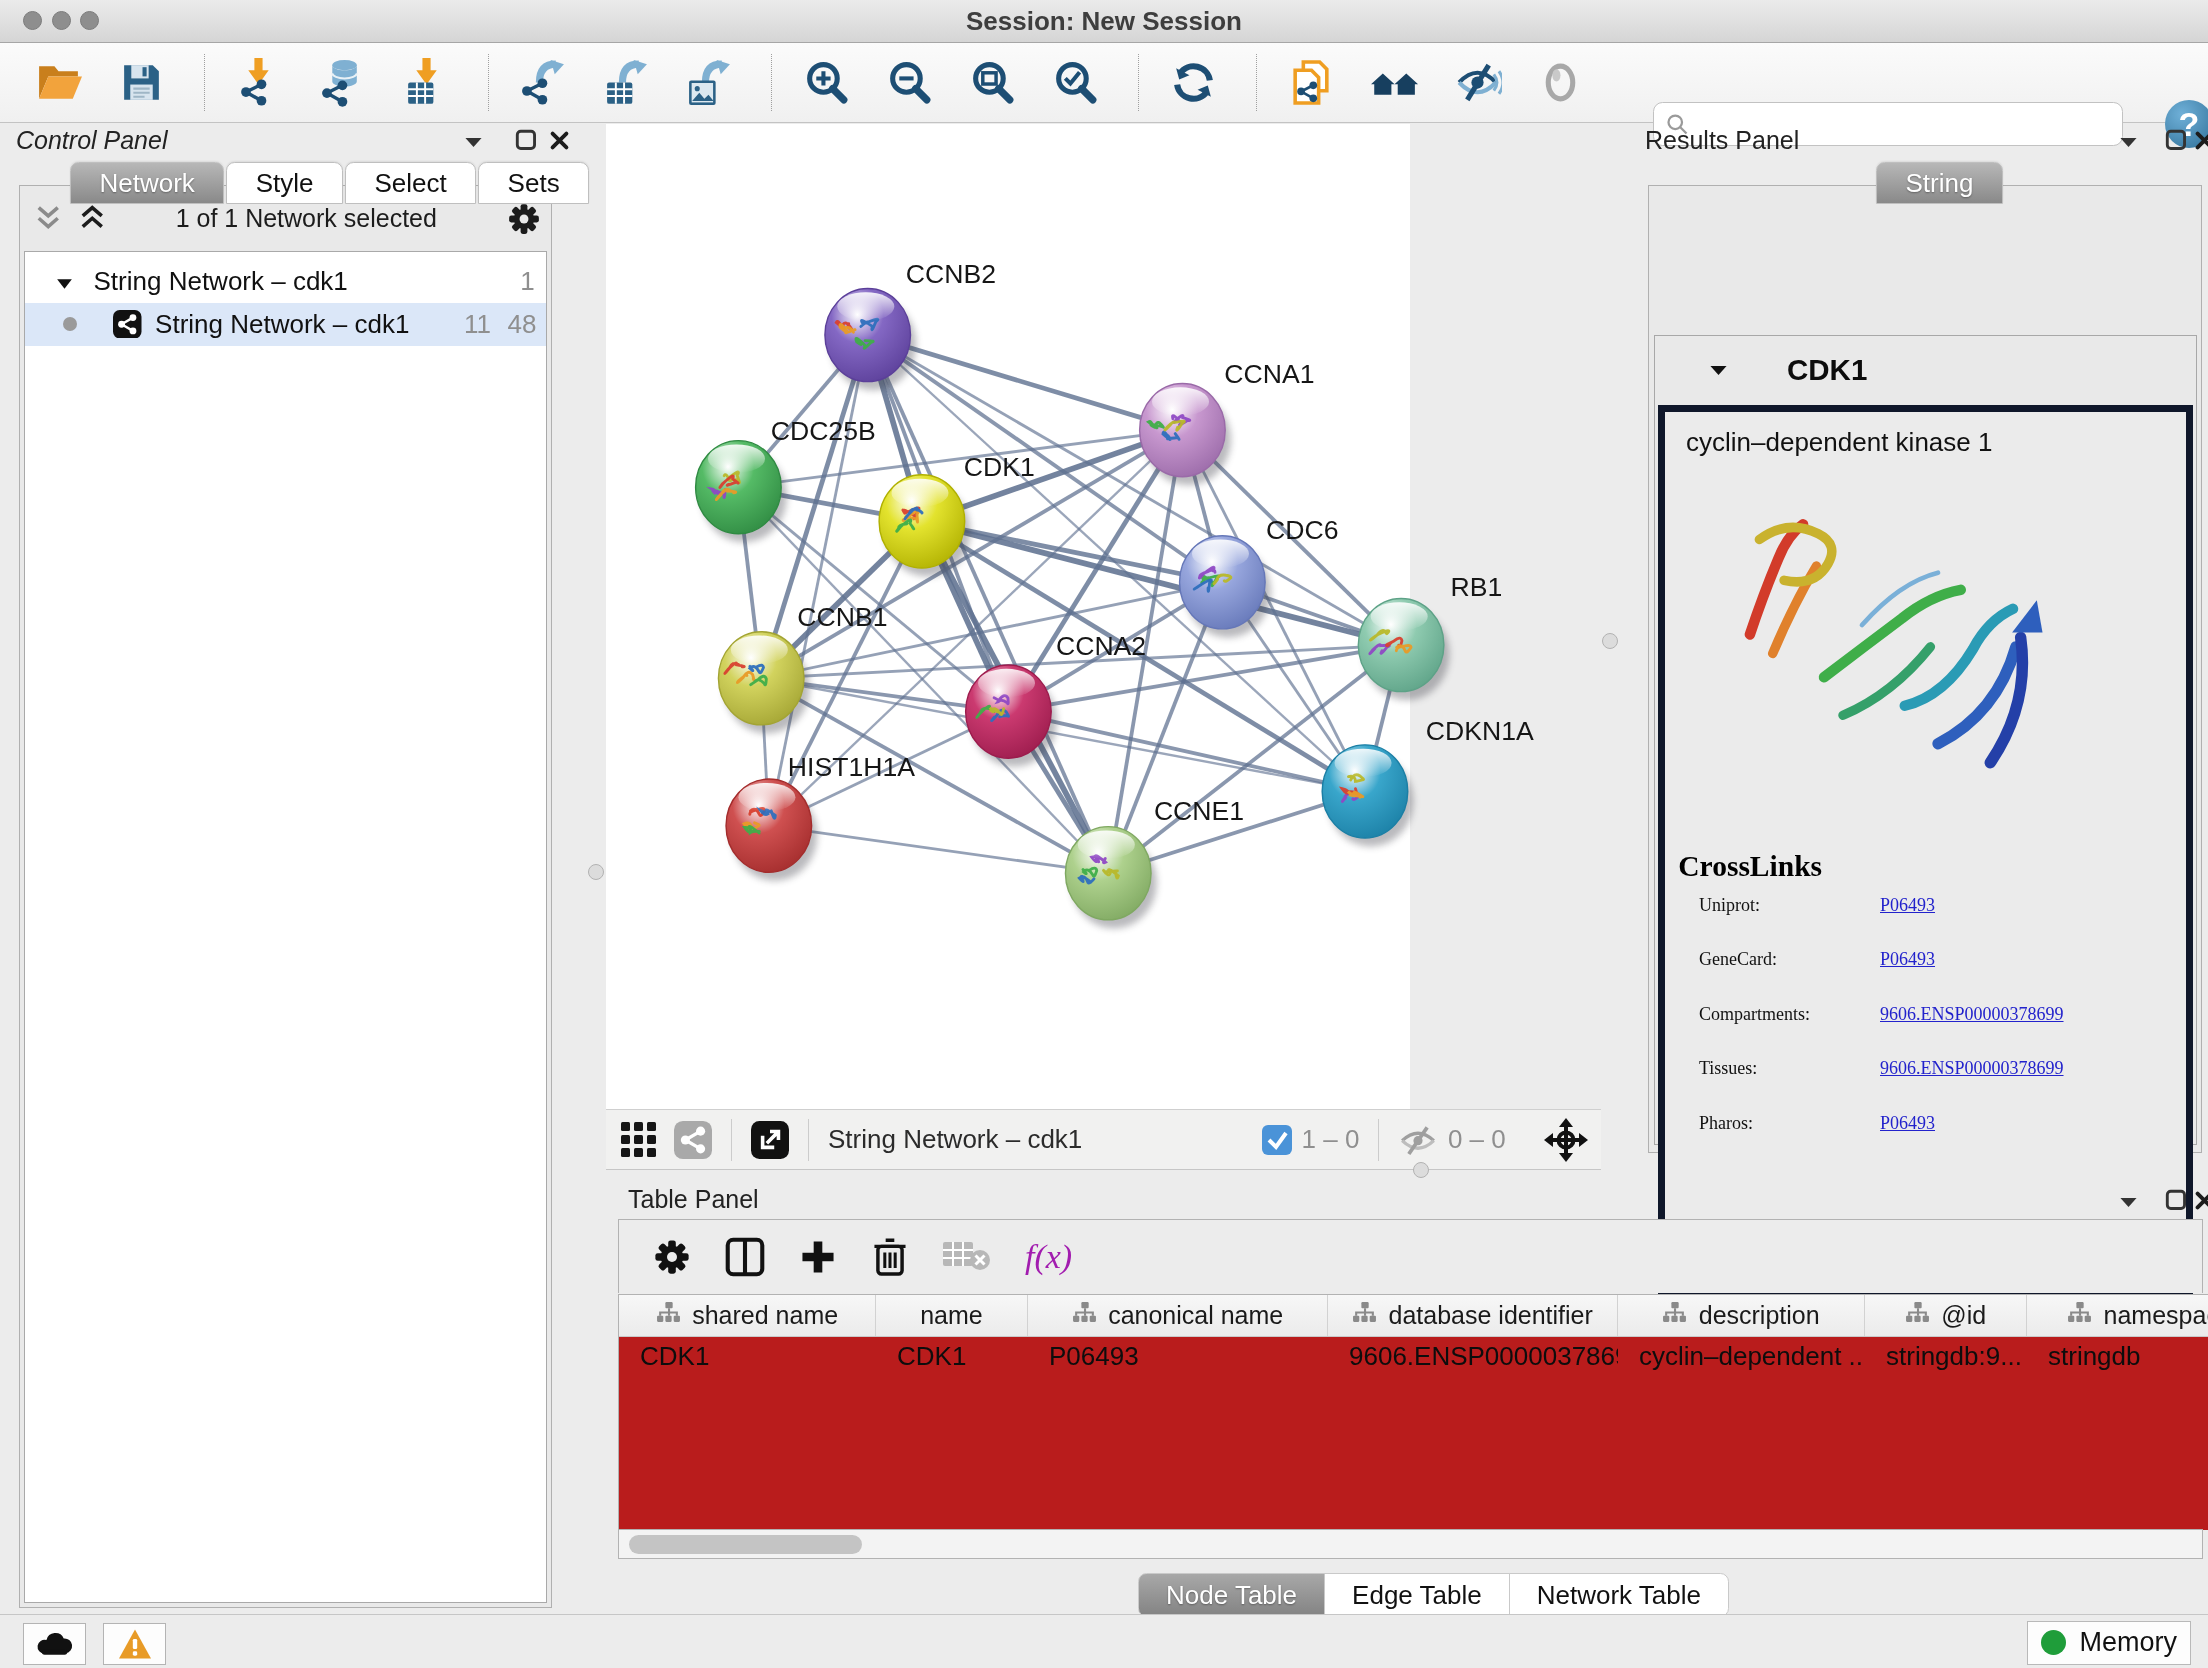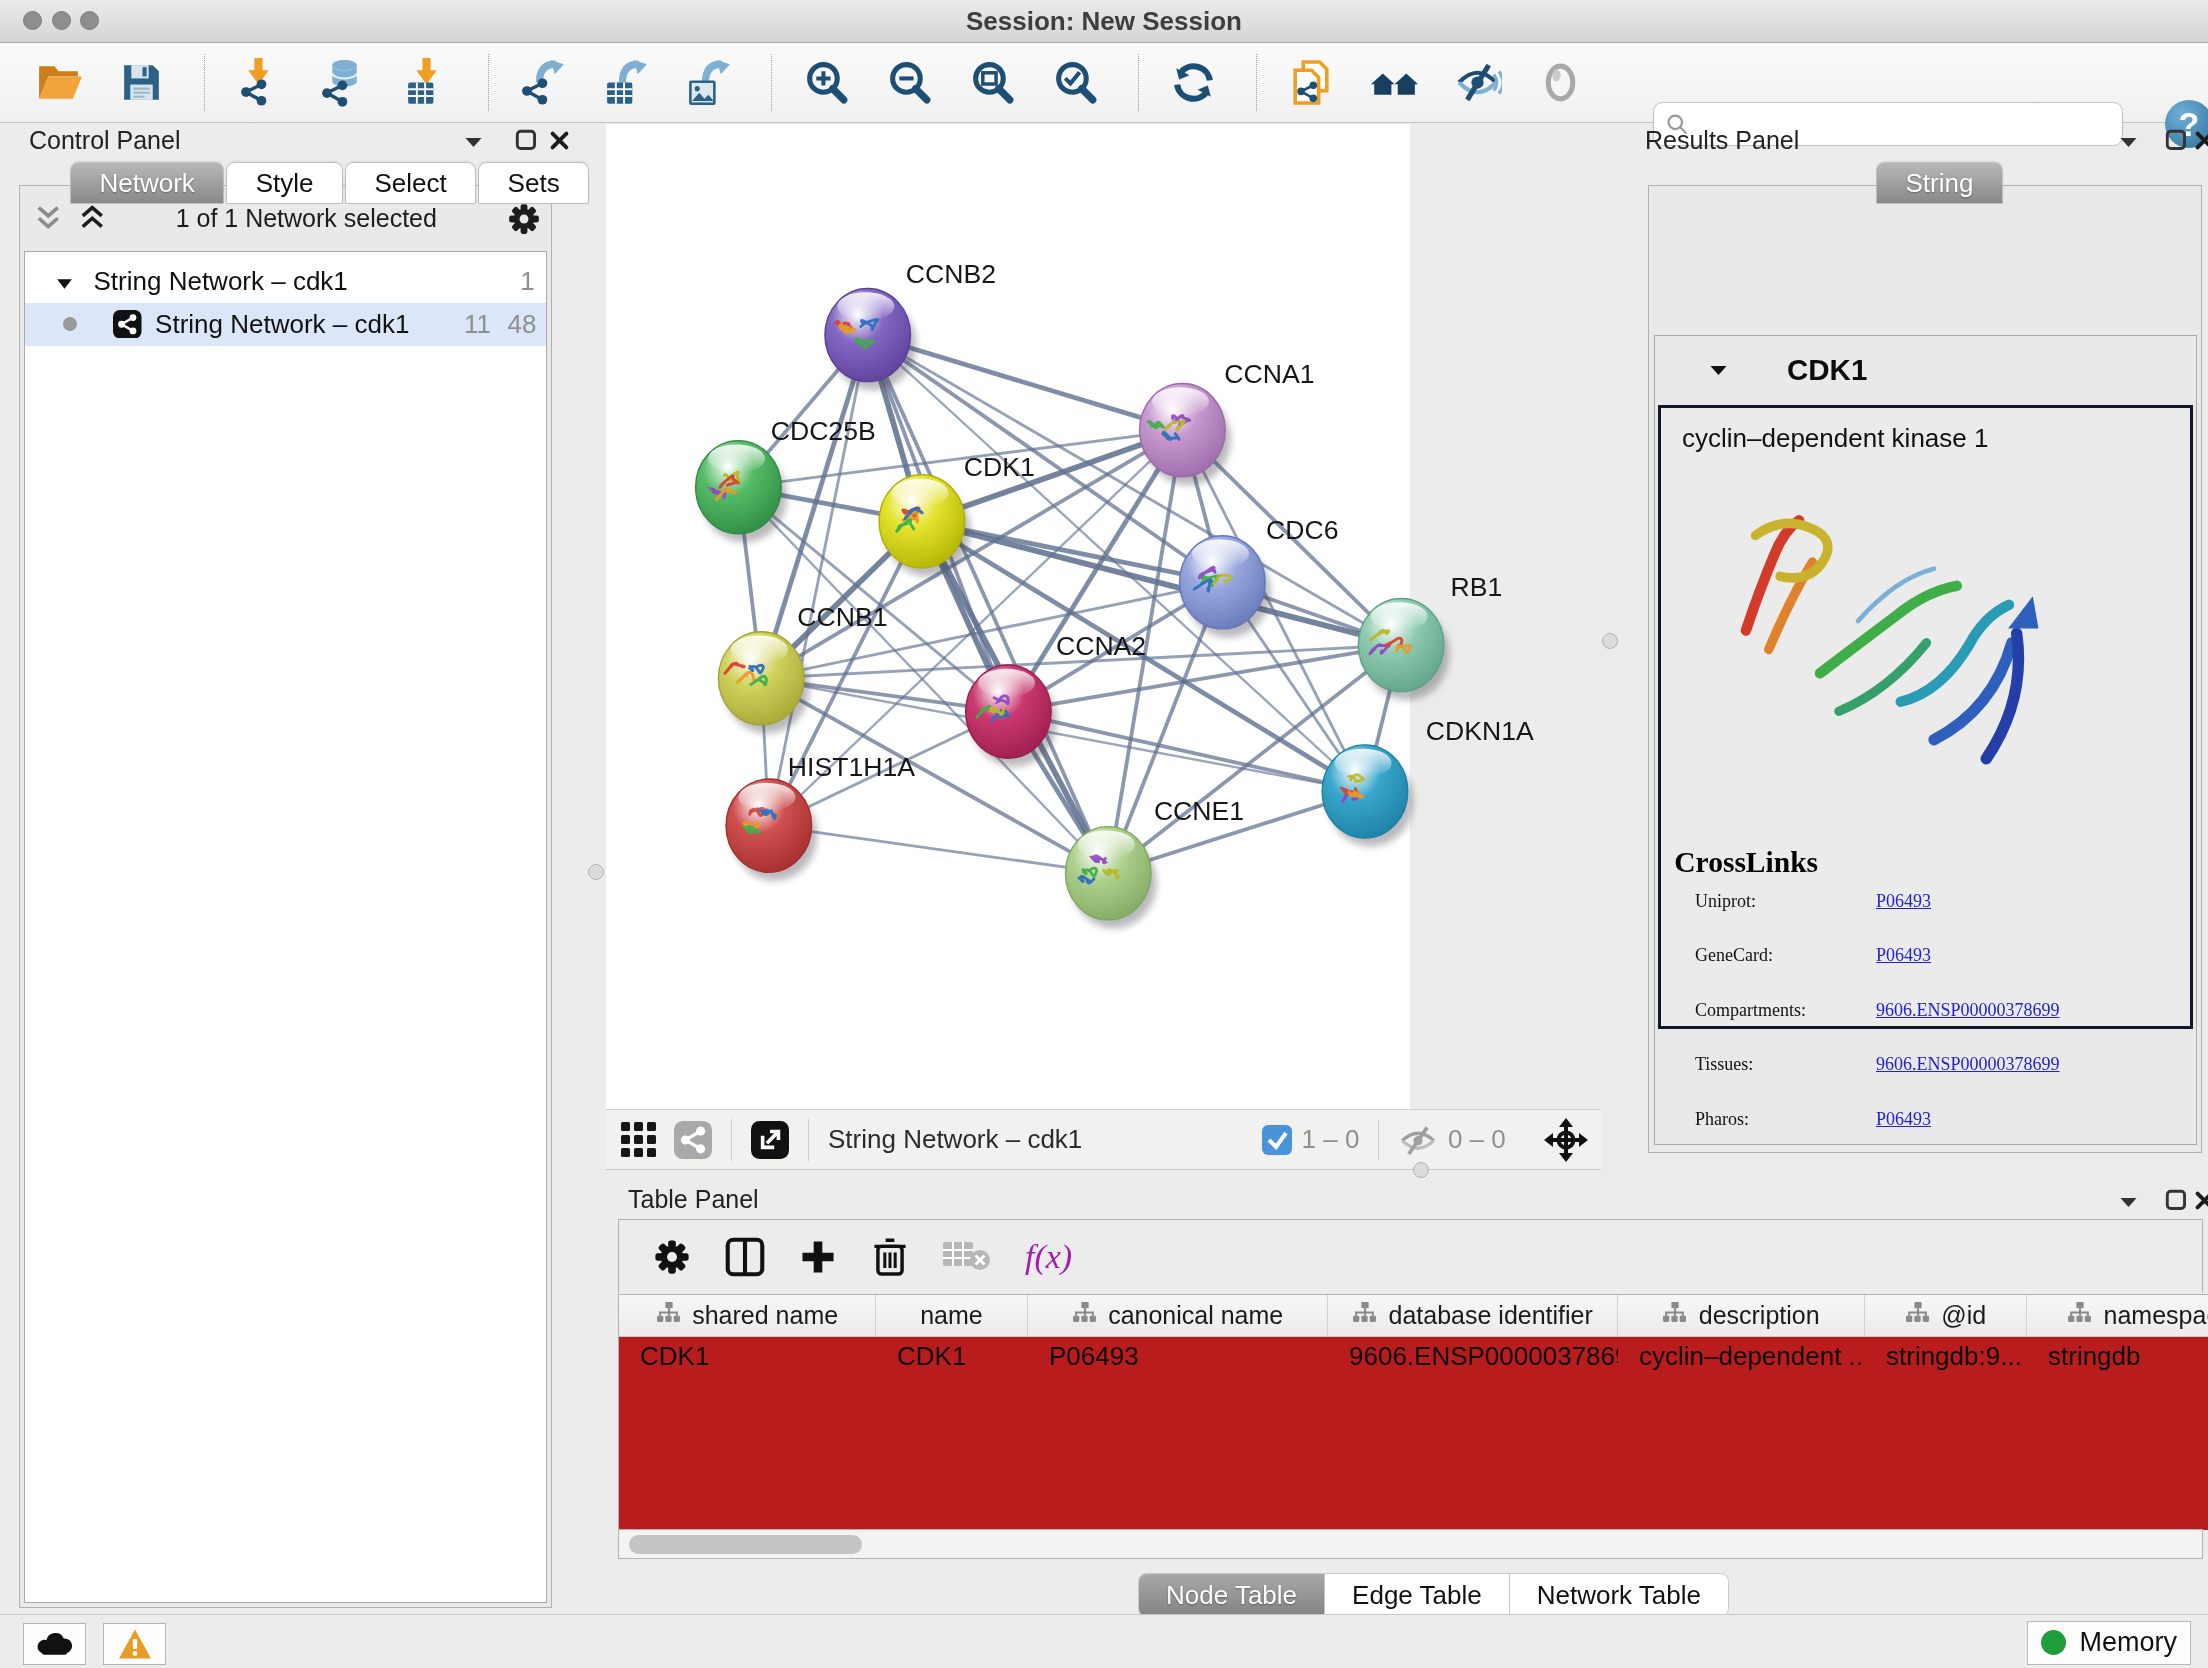--- a/index.html
+++ b/index.html
@@ -43,21 +43,21 @@
   .canvasnav{position:absolute;left:606px;top:1109px;width:995px;height:61px;background:#f1f1f0;border-top:1px solid #cfcfcf;border-bottom:1px solid #c6c6c6;box-sizing:border-box;display:flex;align-items:center;}
   .cnav-ic{flex:none;cursor:pointer;}
   .cnav-sep{width:0;height:42px;border-left:1px solid #ccc;margin:0 19px;}
   .cnav-title{font-size:26px;color:#2b2b2b;}
   .cnav-num{font-size:26px;color:#8f8f8f;margin-left:9.5px;}
   .handle{position:absolute;width:16px;height:16px;border-radius:50%;background:#dcdcdc;border:1px solid #b2b2b2;box-sizing:border-box;}
   
   .xbtn{background:#fff;border:1px solid #bdbdbd;border-radius:8.6px;font-size:26px;color:#111;padding:5.7px 25px;box-shadow:0 1px 2.9px rgba(0,0,0,.2);cursor:pointer;}
   .cdk-head{position:absolute;left:1654px;top:335px;width:543px;height:70px;display:flex;align-items:center;}
   .cdk-name{font-size:29.5px;font-weight:700;color:#0c0c0c;margin-left:57px;}
-  .cdk-body{position:absolute;left:1658px;top:405px;width:535px;height:624px;background:#ebebeb;border:3px solid #0f172a;box-sizing:border-box;}
+  .cdk-body{position:absolute;left:1658px;top:405px;width:535px;height:889px;background:#ebebeb;border:7px solid #0f172a;box-sizing:border-box;}
   .xl-title{position:absolute;left:1667px;top:826px;font-family:"Liberation Serif",serif;font-size:29.5px;font-weight:700;color:#000;margin-top:18px;}
   .xrow{display:flex;height:42px;margin-bottom:12.4px;align-items:flex-end;font-family:"Liberation Serif",serif;font-size:18px;}
   .xlabel{width:181px;color:#111;flex:none;}
   .xlink{color:#2222cc;text-decoration:underline;cursor:pointer;}
   
   .tp-toolbar{position:absolute;left:618px;top:1219px;width:1585px;height:74px;background:#ececec;border:1px solid #b2b2b2;border-bottom:none;box-sizing:border-box;display:flex;align-items:center;}
   .tp-ic{flex:none;margin-left:34px;cursor:pointer;}
   .fx{font-family:"Liberation Serif",serif;font-style:italic;font-size:34px;color:#a21caf;margin-left:34px;}
   .dtable{position:absolute;left:618px;top:1294px;width:1880px;height:236px;background:#b91c1c;border:1px solid #b2b2b2;border-bottom:none;box-sizing:border-box;overflow:hidden;}
   .thead{display:flex;height:42px;background:linear-gradient(#f7f7f7,#ebebeb);border-bottom:1.9px solid #c9c9c9;box-sizing:border-box;}
@@ -236,21 +236,21 @@
       </div>
     <div class="searchbox">
       <svg width="27" height="27" viewBox="0 0 24 24">
           <circle cx="10" cy="10" r="6" fill="none" stroke="#9a9a9a" stroke-width="2"></circle>
           <path d="M14.5 14.5L20 20" stroke="#9a9a9a" stroke-width="2"></path>
         </svg>
     </div>
     <div class="helpbtn">?</div>
   </div>
 
-  <div class="phead" style="left:29px;top:126px;">Control Panel</div>
+  <div class="phead" style="left:16px;top:126px;font-style:italic;">Control Panel</div>
   <span class="wctl" style="left:462px;top:131px;"><svg viewBox="0 0 20 20">
         <path d="M3 6l7 8 7-8z" fill="#333"></path>
       </svg></span>
   <span class="wctl" style="left:515px;top:129px;"><svg viewBox="0 0 20 20">
         <rect x="2" y="2" width="15" height="15" rx="3" fill="none" stroke="#333" stroke-width="2.5"></rect>
       </svg></span>
   <span class="wctl" style="left:548px;top:129px;"><svg viewBox="0 0 20 20">
         <path d="M4 4l12 12M16 4L4 16" stroke="#1c1c1c" stroke-width="3.4" stroke-linecap="round"></path>
       </svg></span>
 

